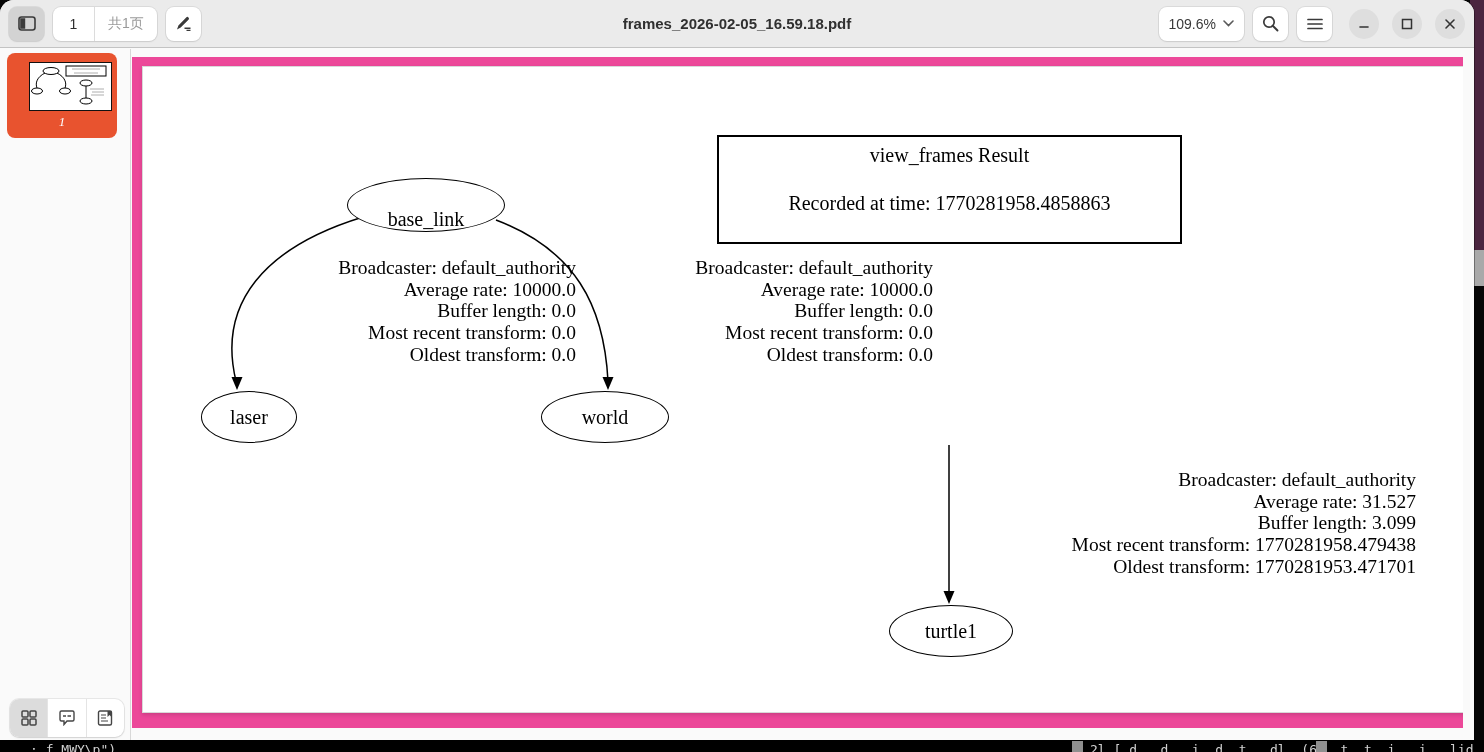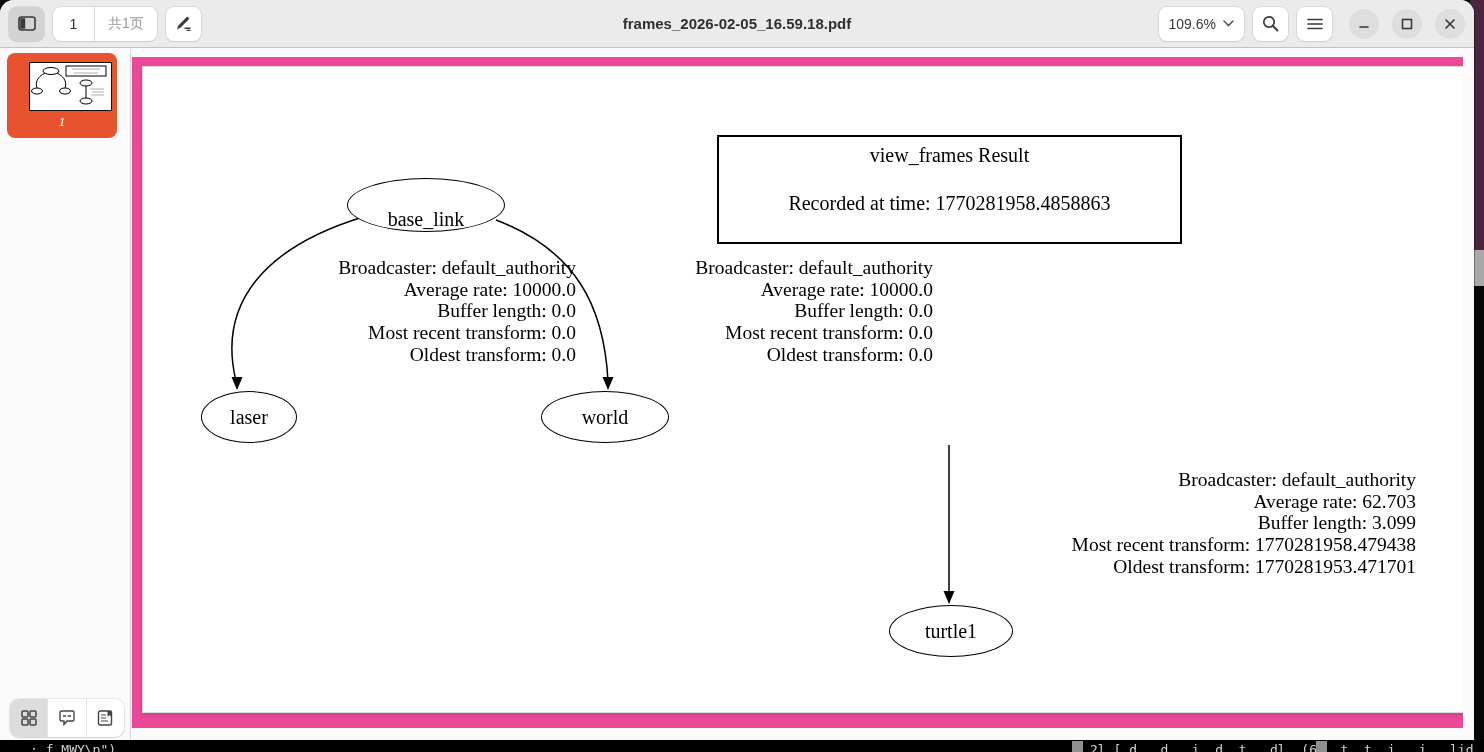--- a/index.html
+++ b/index.html
@@ -259,21 +259,21 @@
       </div>
       <div class="edge-label" style="left:468px;top:190px;width:322px;">
         <div>Broadcaster: default_authority</div>
         <div>Average rate: 10000.0</div>
         <div>Buffer length: 0.0</div>
         <div>Most recent transform: 0.0</div>
         <div>Oldest transform: 0.0</div>
       </div>
       <div class="edge-label" style="left:803px;top:402px;width:470px;">
         <div>Broadcaster: default_authority</div>
-        <div>Average rate: 62.703</div>
+        <div>Average rate: 31.527</div>
         <div>Buffer length: 3.099</div>
         <div>Most recent transform: 1770281958.479438</div>
         <div>Oldest transform: 1770281953.471701</div>
       </div>
 
     </div>
   </div>
 </div>
 
 </body></html>

